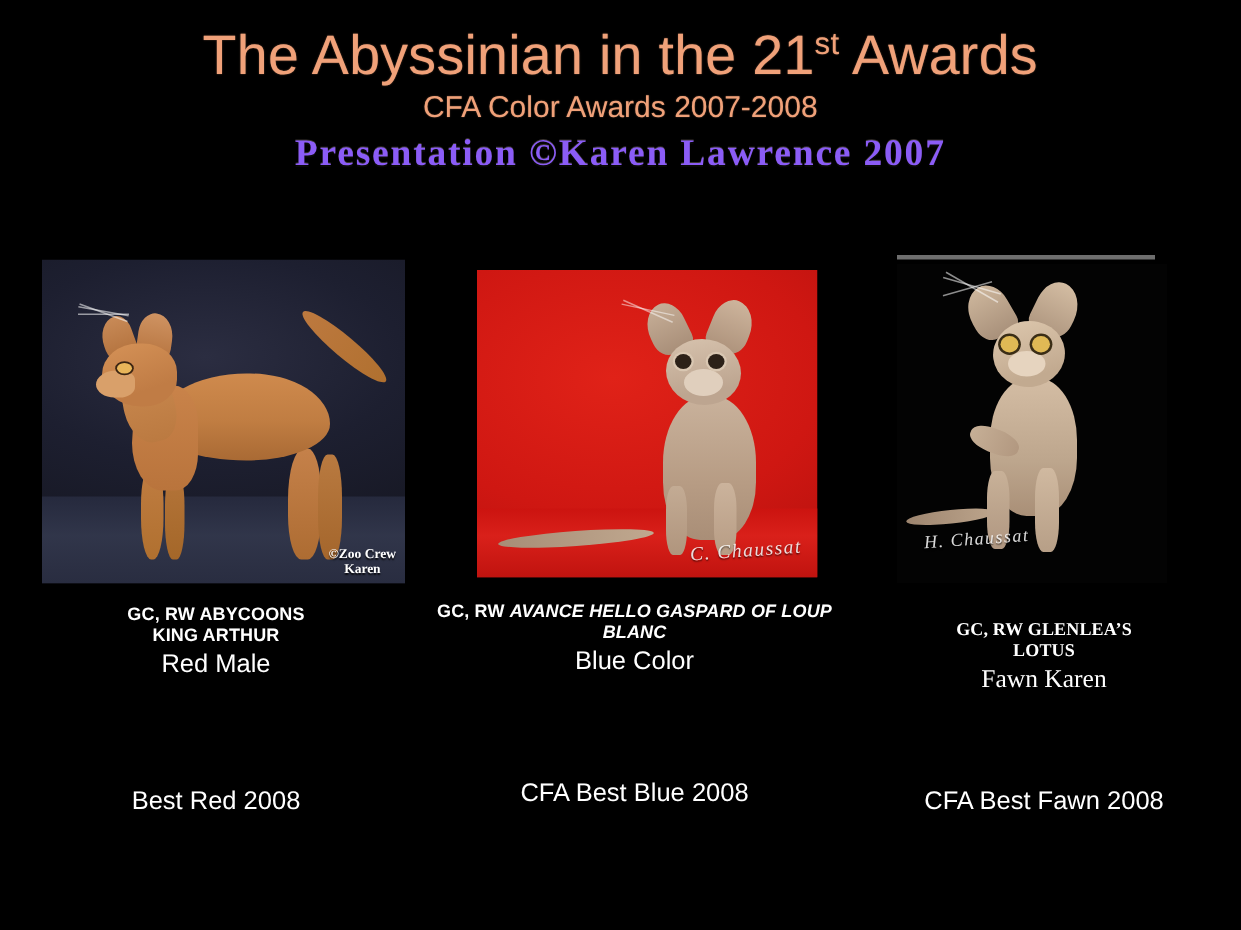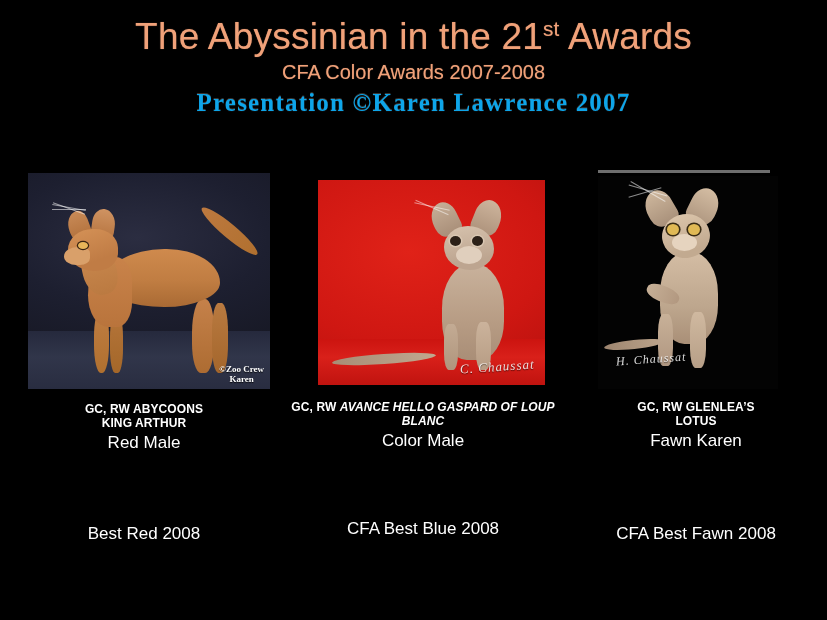--- a/index.html
+++ b/index.html
@@ -53,21 +53,21 @@
     text-shadow: 0 0 1px rgba(240,161,121,0.5);
     white-space: nowrap;
   }
   #credit {
     margin: 0;
     padding-top: 5px;
     font-family: "Liberation Serif", serif;
     font-size: 25px;
     font-weight: 700;
     letter-spacing: 1.2px;
-    color: #0ea5e9;
+    color: #8b5cf6;
     text-shadow: 0 1px 0 #0a0908, 0 -1px 0 #3a3532;
     white-space: nowrap;
   }
 
   
   .photo {
     position: absolute;
     overflow: hidden;
   }
   #photo-1 { left: 18px;  top: 173px; width: 252px; height: 216px; }
@@ -363,21 +363,21 @@
   }
 
   
   .caption {
     position: absolute;
     text-align: center;
     color: #ffffff;
   }
   #caption-1 { left: 6px;   top: 402px; width: 276px; }
   #caption-2 { left: 286px; top: 400px; width: 274px; }
-  #caption-3 { left: 566px; top: 400px; width: 260px; }
+  #caption-3 { left: 566px; top: 412px; width: 260px; font-family: Liberation Serif, serif; }
 
   .cat-name {
     font-size: 12px;
     font-weight: 700;
     line-height: 1.17;
     letter-spacing: 0.1px;
   }
   .cat-name .ital {
     font-style: italic;
   }
@@ -486,21 +486,21 @@
     <div class="cat-name">
       <span>GC, RW ABYCOONS</span><br>
       <span>KING ARTHUR</span>
     </div>
     <div class="cat-color">Red Male</div>
   </div>
   <div class="award" id="award-1">Best Red 2008</div>
 
   <div class="caption" id="caption-2">
     <div class="cat-name"><span>GC, RW </span><span class="ital">AVANCE HELLO GASPARD OF LOUP BLANC</span></div>
-    <div class="cat-color">Color Male</div>
+    <div class="cat-color">Blue Color</div>
   </div>
   <div class="award" id="award-2">CFA Best Blue 2008</div>
 
   <div class="caption" id="caption-3">
     <div class="cat-name">
       <span>GC, RW GLENLEA’S</span><br>
       <span>LOTUS</span>
     </div>
     <div class="cat-color">Fawn Karen</div>
   </div>

